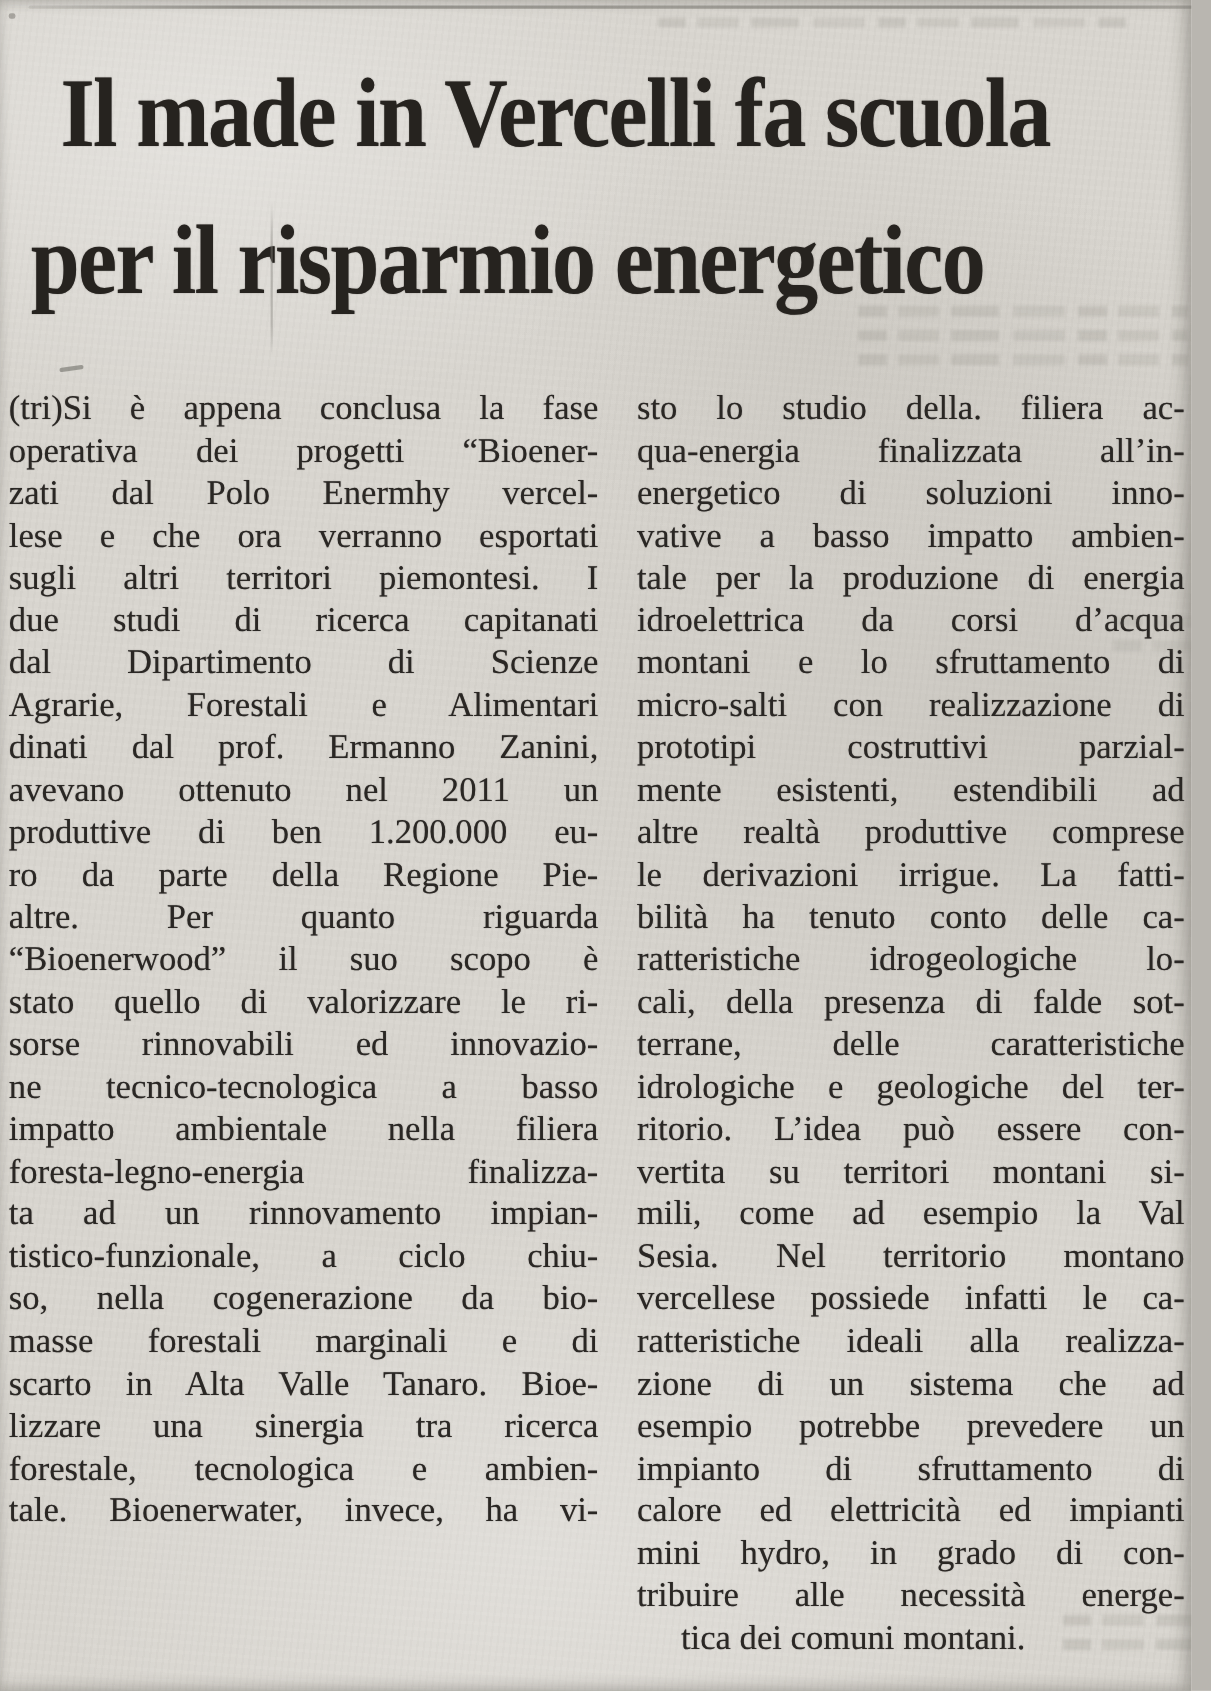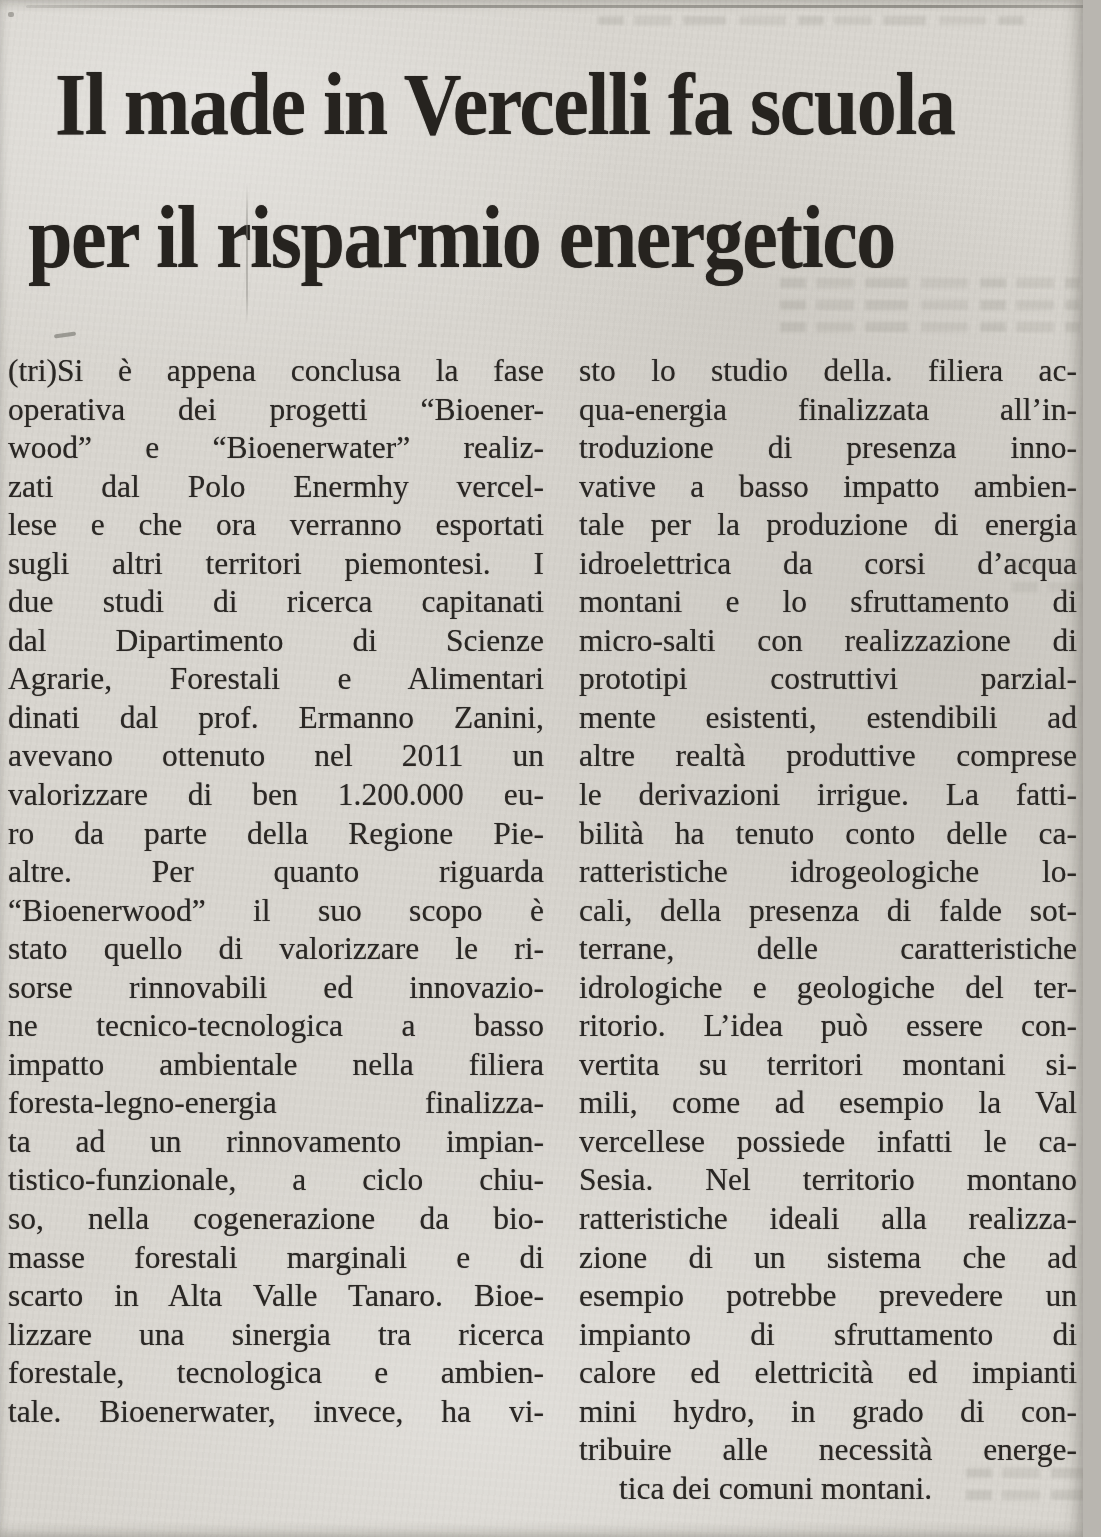--- a/index.html
+++ b/index.html
@@ -105,70 +105,69 @@
 
   <div class="crease"></div>
   <div class="speck speck-a"></div>
   <div class="speck speck-b"></div>
   <div class="speck speck-c"></div>
 
   <div class="body-cols">
     <div class="col col-left" id="col-left">
         <div class="line">(tri)Si è appena conclusa la fase</div>
         <div class="line">operativa dei progetti “Bioener-</div>
-        <div class="line">wood” e “Bioenerwater” realiz-</div>
         <div class="line">zati dal Polo Enermhy vercel-</div>
         <div class="line">lese e che ora verranno esportati</div>
         <div class="line">sugli altri territori piemontesi. I</div>
         <div class="line">due studi di ricerca capitanati</div>
         <div class="line">dal Dipartimento di Scienze</div>
         <div class="line">Agrarie, Forestali e Alimentari</div>
         <div class="line">dinati dal prof. Ermanno Zanini,</div>
         <div class="line">avevano ottenuto nel 2011 un</div>
-        <div class="line">valorizzare di ben 1.200.000 eu-</div>
+        <div class="line">produttive di ben 1.200.000 eu-</div>
         <div class="line">ro da parte della Regione Pie-</div>
         <div class="line">altre. Per quanto riguarda</div>
         <div class="line">“Bioenerwood” il suo scopo è</div>
         <div class="line">stato quello di valorizzare le ri-</div>
         <div class="line">sorse rinnovabili ed innovazio-</div>
         <div class="line">ne tecnico-tecnologica a basso</div>
         <div class="line">impatto ambientale nella filiera</div>
         <div class="line">foresta-legno-energia finalizza-</div>
         <div class="line">ta ad un rinnovamento impian-</div>
         <div class="line">tistico-funzionale, a ciclo chiu-</div>
         <div class="line">so, nella cogenerazione da bio-</div>
         <div class="line">masse forestali marginali e di</div>
         <div class="line">scarto in Alta Valle Tanaro. Bioe-</div>
         <div class="line">lizzare una sinergia tra ricerca</div>
         <div class="line">forestale, tecnologica e ambien-</div>
         <div class="line">tale. Bioenerwater, invece, ha vi-</div>
       </div>
     <div class="col col-right" id="col-right">
         <div class="line">sto lo studio della. filiera ac-</div>
         <div class="line">qua-energia finalizzata all’in-</div>
-        <div class="line">troduzione di presenza inno-</div>
+        <div class="line">energetico di soluzioni inno-</div>
         <div class="line">vative a basso impatto ambien-</div>
         <div class="line">tale per la produzione di energia</div>
         <div class="line">idroelettrica da corsi d’acqua</div>
         <div class="line">montani e lo sfruttamento di</div>
         <div class="line">micro-salti con realizzazione di</div>
         <div class="line">prototipi costruttivi parzial-</div>
         <div class="line">mente esistenti, estendibili ad</div>
         <div class="line">altre realtà produttive comprese</div>
         <div class="line">le derivazioni irrigue. La fatti-</div>
         <div class="line">bilità ha tenuto conto delle ca-</div>
         <div class="line">ratteristiche idrogeologiche lo-</div>
         <div class="line">cali, della presenza di falde sot-</div>
         <div class="line">terrane, delle caratteristiche</div>
         <div class="line">idrologiche e geologiche del ter-</div>
         <div class="line">ritorio. L’idea può essere con-</div>
         <div class="line">vertita su territori montani si-</div>
         <div class="line">mili, come ad esempio la Val</div>
+        <div class="line">Sesia. Nel territorio montano</div>
         <div class="line">vercellese possiede infatti le ca-</div>
-        <div class="line">Sesia. Nel territorio montano</div>
         <div class="line">ratteristiche ideali alla realizza-</div>
         <div class="line">zione di un sistema che ad</div>
         <div class="line">esempio potrebbe prevedere un</div>
         <div class="line">impianto di sfruttamento di</div>
         <div class="line">calore ed elettricità ed impianti</div>
         <div class="line">mini hydro, in grado di con-</div>
         <div class="line">tribuire alle necessità energe-</div>
         <div class="line no-just">tica dei comuni montani.</div>
       </div>
   </div>

